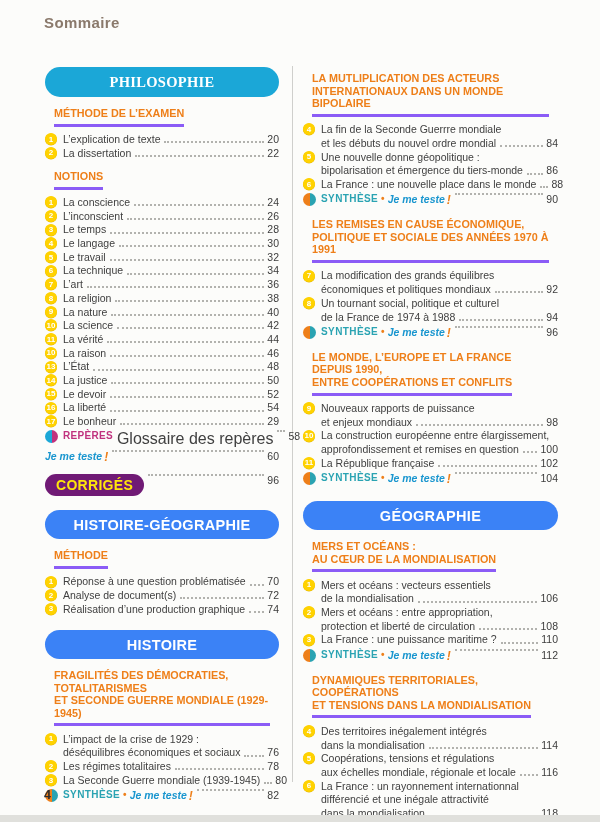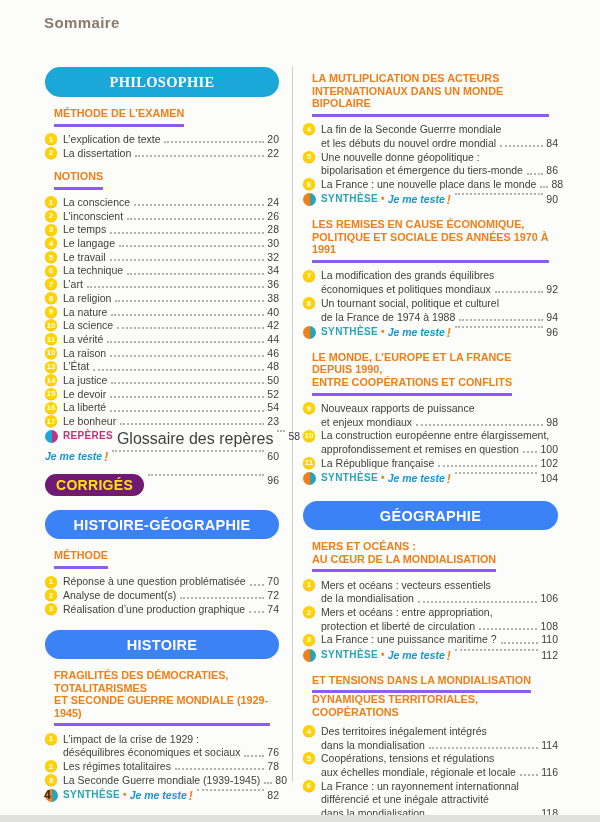--- a/index.html
+++ b/index.html
@@ -200,21 +200,21 @@
           <span class="itext">La liberté</span>
           <span class="leader"></span>
           <span class="pnum">54</span>
         </div>
       </div>
       <div class="item">
         <div class="irow">
           <span class="badge">17</span>
           <span class="itext">Le bonheur</span>
           <span class="leader"></span>
-          <span class="pnum">23</span>
+          <span class="pnum">29</span>
         </div>
       </div>
       <div class="srow">
         <span class="icon-circle icon-reperes"></span>
         <span class="reperes-label">REPÈRES</span>
         <span class="reperes-text">Glossaire des repères</span>
         <span class="leader"></span>
         <span class="pnum">58</span>
       </div>
       <div class="srow">
@@ -467,22 +467,22 @@
       <div class="srow">
         <span class="icon-circle icon-synthese"></span>
         <span class="synth-label">SYNTHÈSE</span>
         <span class="synth-sep">•</span>
         <span class="jeme">Je me teste</span>
         <span class="bang">!</span>
         <span class="leader"></span>
         <span class="pnum">112</span>
       </div>
       <div class="heading">
+        <span class="hline">DYNAMIQUES TERRITORIALES, COOPÉRATIONS</span>
         <span class="hline hline-last">ET TENSIONS DANS LA MONDIALISATION</span>
-        <span class="hline">DYNAMIQUES TERRITORIALES, COOPÉRATIONS</span>
       </div>
       <div class="item">
         <div class="irow">
           <span class="badge">4</span>
           <span class="itext">Des territoires inégalement intégrés</span>
         </div>
         <div class="irow">
           <span class="badge-spacer"></span>
           <span class="itext">dans la mondialisation</span>
           <span class="leader"></span>

